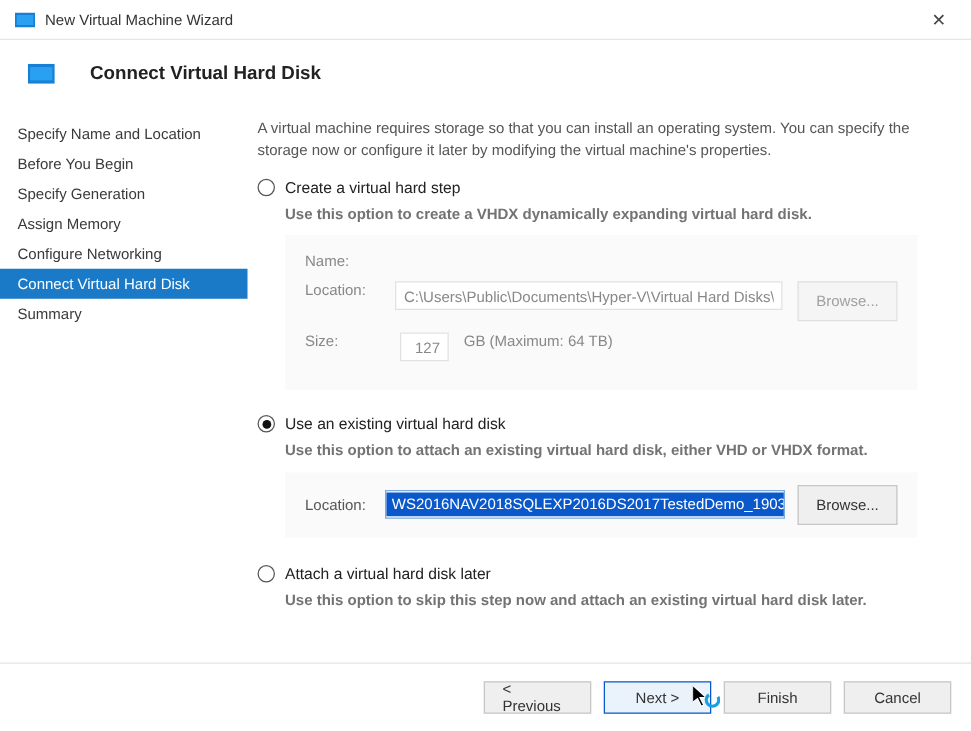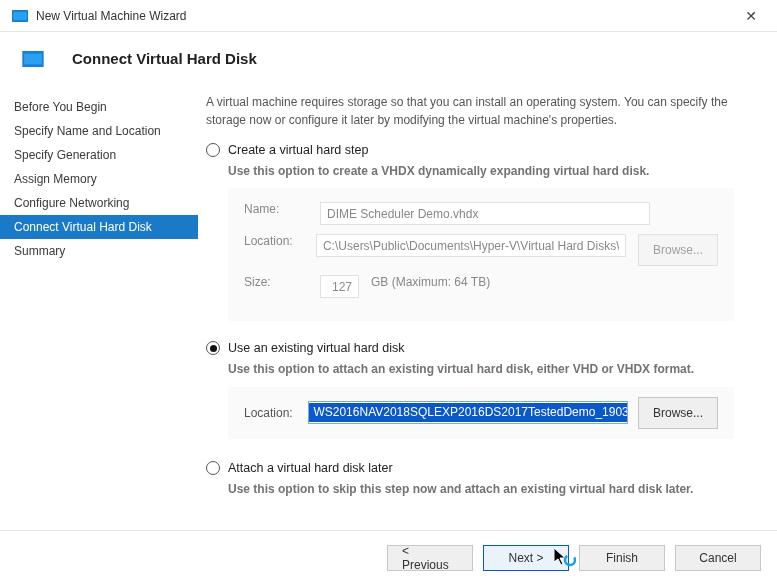--- a/index.html
+++ b/index.html
@@ -193,41 +193,40 @@
   <svg class="header-icon" viewBox="0 0 24 18">
     <rect x="0" y="0" width="24" height="18" fill="#177fd4"></rect>
     <rect x="2" y="3" width="20" height="12" fill="#2aa0f2"></rect>
   </svg>
   <div class="header-title">Connect Virtual Hard Disk</div>
 </div>
 
 <div class="body">
 
   <div class="sidebar">
+    <div class="sidebar-item">Specify Name and Location</div>
     <div class="sidebar-item">Before You Begin</div>
-    <div class="sidebar-item">Specify Name and Location</div>
     <div class="sidebar-item">Specify Generation</div>
     <div class="sidebar-item">Assign Memory</div>
     <div class="sidebar-item">Configure Networking</div>
     <div class="sidebar-item selected">Connect Virtual Hard Disk</div>
     <div class="sidebar-item">Summary</div>
   </div>
 
   <div class="main">
     <div class="intro">A virtual machine requires storage so that you can install an operating system. You can specify the storage now or configure it later by modifying the virtual machine's properties.</div>
 
     <div class="radio-row">
       <span class="radio"></span>
       <span>Create a virtual hard step</span>
     </div>
     <div class="subtext">Use this option to create a VHDX dynamically expanding virtual hard disk.</div>
     <div class="panel disabled">
       <div class="field-row">
         <span class="field-label">Name:</span>
-        <input class="field-input wide" disabled="" value="DIME Scheduler Demo.vhdx" style="">
       </div>
       <div class="field-row">
         <span class="field-label">Location:</span>
         <input class="field-input wide" disabled="" value="C:\Users\Public\Documents\Hyper-V\Virtual Hard Disks\" style="">
         <span class="btn disabled">Browse...</span>
       </div>
       <div class="field-row">
         <span class="field-label">Size:</span>
         <input class="field-input num" disabled="" value="127" style="">
         <span class="unit-text">GB (Maximum: 64 TB)</span>

